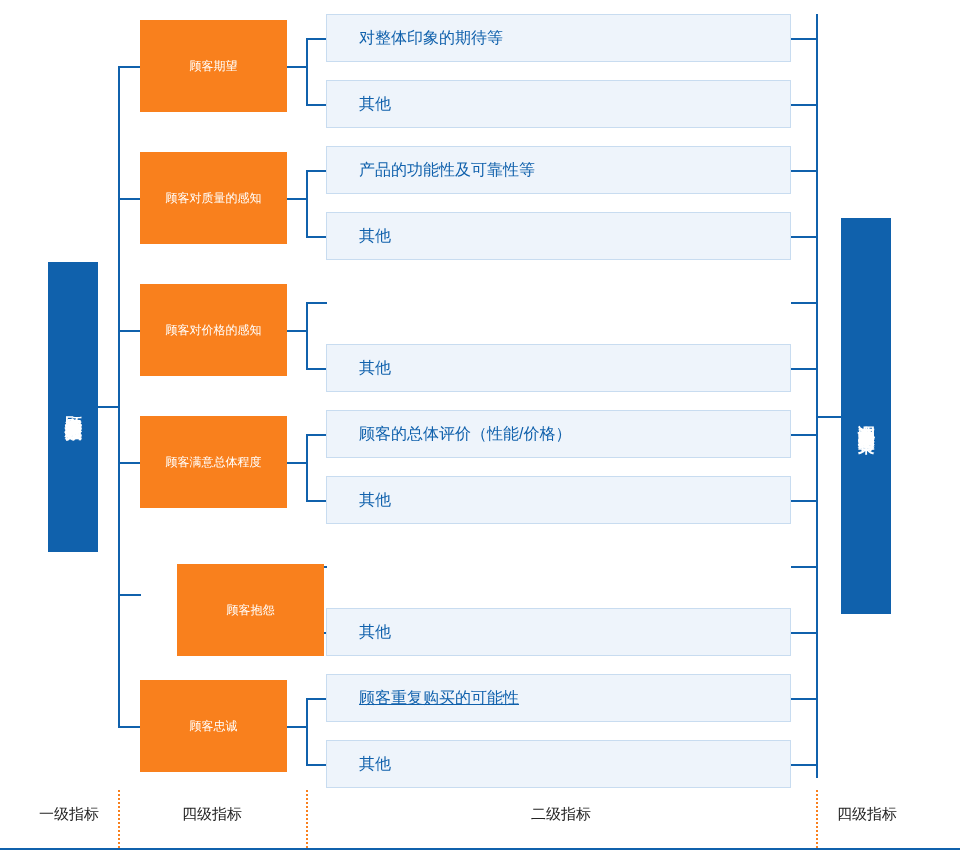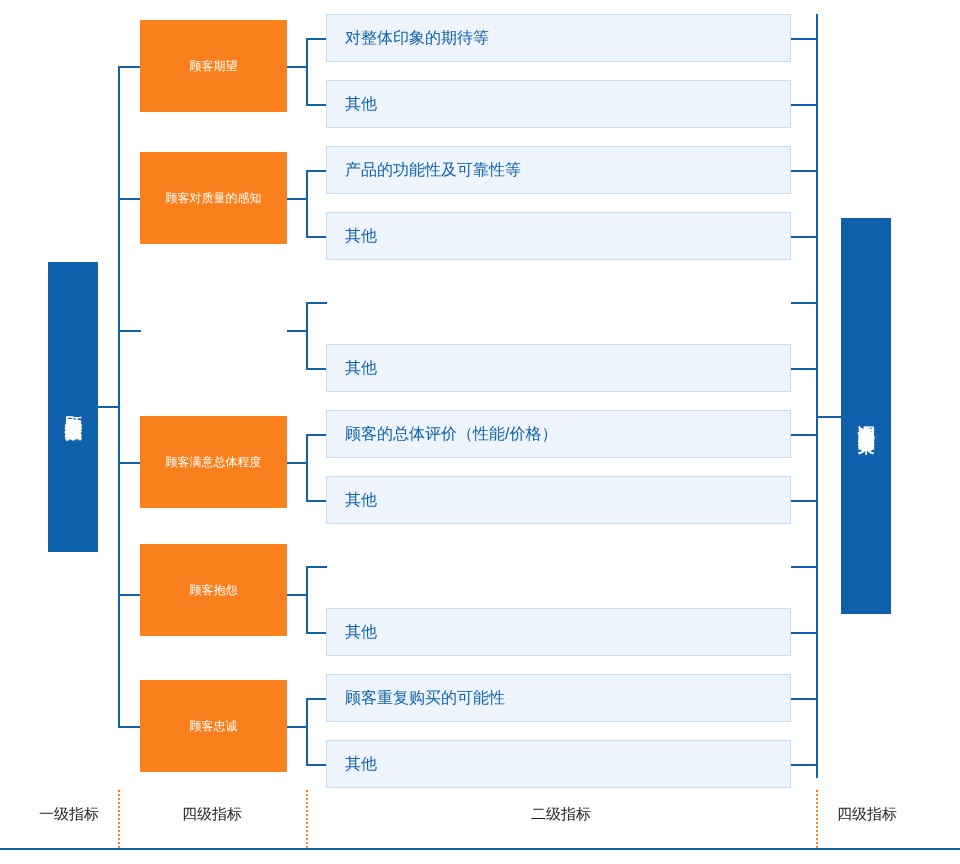--- a/index.html
+++ b/index.html
@@ -88,21 +88,21 @@
     left: 326px;
     width: 465px;
     height: 48px;
     background: #eef4fb;
     border: 1px solid #c8dcf0;
     box-sizing: border-box;
     color: #1061ac;
     font-size: 16px;
     display: flex;
     align-items: center;
-    padding-left: 18px;
+    padding-left: 32px;
     box-sizing: border-box;
   }
 
   
   .line {
     position: absolute;
     background: #1061ac;
   }
   .hline { height: 1.5px; }
   .vline { width: 1.5px; }
@@ -190,33 +190,34 @@
   <div class="line hline" style="left:791px; top:500px; width:26px;"></div>
   <div class="line hline" style="left:791px; top:566px; width:26px;"></div>
   <div class="line hline" style="left:791px; top:632px; width:26px;"></div>
   <div class="line hline" style="left:791px; top:698px; width:26px;"></div>
   <div class="line hline" style="left:791px; top:764px; width:26px;"></div>
 
   <div class="level1-box">顾客满意程度指数</div>
 
   <div class="level2-box" style="top:20px;">顾客期望</div>
   <div class="level2-box" style="top:152px;">顾客对质量的感知</div>
+  <div class="level2-box" style="top:284px;">顾客对价格的感知</div>
   <div class="level2-box" style="top:416px;">顾客满意总体程度</div>
-  <div class="level2-box" style="top:544px;">顾客抱怨</div>
+  <div class="level2-box" style="top:564px;margin-left:37px;">顾客抱怨</div>
   <div class="level2-box" style="top:680px;">顾客忠诚</div>
 
   <div class="level3-box" style="top:14px;">对整体印象的期待等</div>
   <div class="level3-box" style="top:80px;">其他</div>
   <div class="level3-box" style="top:146px;">产品的功能性及可靠性等</div>
   <div class="level3-box" style="top:212px;">其他</div>
   <div class="level3-box" style="top:344px;">其他</div>
   <div class="level3-box" style="top:410px;">顾客的总体评价（性能/价格）</div>
   <div class="level3-box" style="top:476px;">其他</div>
   <div class="level3-box" style="top:608px;">其他</div>
-  <div class="level3-box" style="top:674px;">顾客重复购买的可能性</div>
+  <div class="level3-box" style="top:674px;text-decoration:underline;">顾客重复购买的可能性</div>
   <div class="level3-box" style="top:740px;">其他</div>
 
   <div class="level4-box">调查问卷中的问题与答案</div>
 
   <div class="footer-sep" style="left:118px;"></div>
   <div class="footer-sep" style="left:306px;"></div>
   <div class="footer-sep" style="left:816px;"></div>
 
   <div class="footer-label" style="left:22px; width:94px;">一级指标</div>
   <div class="footer-label" style="left:165px; width:94px;">四级指标</div>

